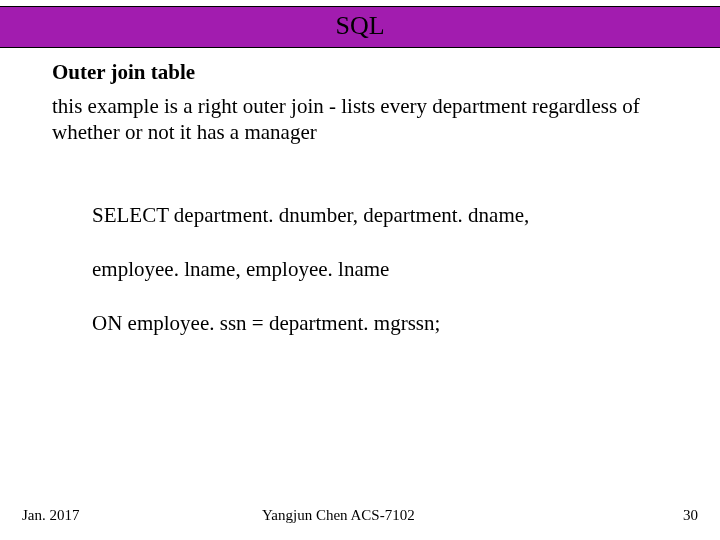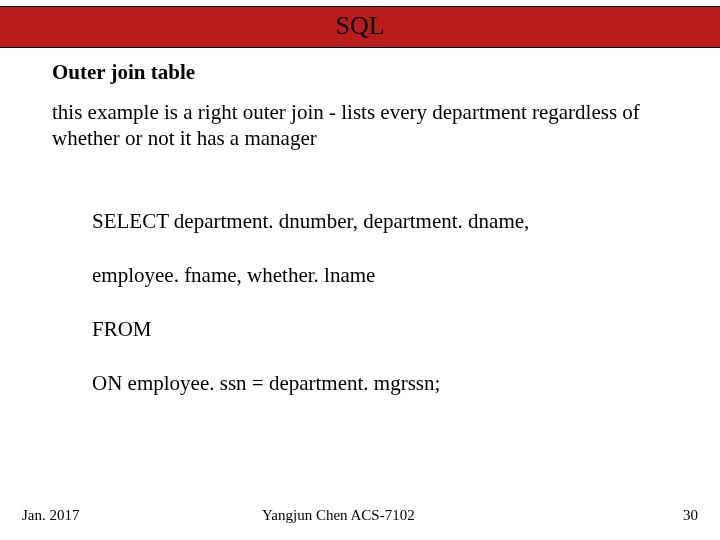--- a/index.html
+++ b/index.html
@@ -1,42 +1,42 @@
 <!DOCTYPE html>
 <html><head>
 <meta charset="utf-8">
 <style>
   * { margin: 0; padding: 0; box-sizing: border-box; }
   html, body { width: 720px; height: 540px; font-family: "Times New Roman", Times, serif; background: #fff; color: #000; }
   .slide { width: 720px; height: 540px; position: relative; display: flex; flex-direction: column; }
   .title-bar {
     margin-top: 6px;
     width: 100%;
-    background: #b91c1c;
+    background: #a21caf;
     border-top: 1px solid #000;
     border-bottom: 1px solid #000;
     text-align: center;
     font-size: 26px;
     padding: 4px 0 6px 0;
   }
   .content {
     flex: 1;
     position: relative;
     padding: 12px 20px 0 20px;
   }
   .section-heading {
     font-size: 22px;
     font-weight: bold;
     margin-bottom: 28px;
   }
   .sub-heading {
     font-size: 21px;
     font-weight: bold;
     margin-left: 32px;
-    margin-bottom: 14px;
+    margin-bottom: 8px;
   }
   .para {
     font-size: 21px;
     margin-left: 32px;
     max-width: 620px;
     line-height: 1.25;
     margin-bottom: 30px;
   }
   .code-block {
     font-size: 21px;
@@ -63,22 +63,21 @@
 
 <div class="slide">
   <div class="title-bar">SQL</div>
 
   <div class="content">
     <div class="sub-heading">Outer join table</div>
     <div class="para">this example is a right outer join - lists every department regardless of whether or not it has a manager</div>
 
     <div class="code-block">
       <div>SELECT department. dnumber, department. dname,</div>
-      <div>employee. fname, whether. lname</div>
-      <div>FROM</div>
+      <div>employee. lname, employee. lname</div>
       <div>ON employee. ssn = department. mgrssn;</div>
     </div>
   </div>
 
   <div class="footer">
     <div class="footer-left">Jan. 2017</div>
     <div class="footer-center">
       <span>Yangjun Chen</span>
       <span>ACS-7102</span>
     </div>

